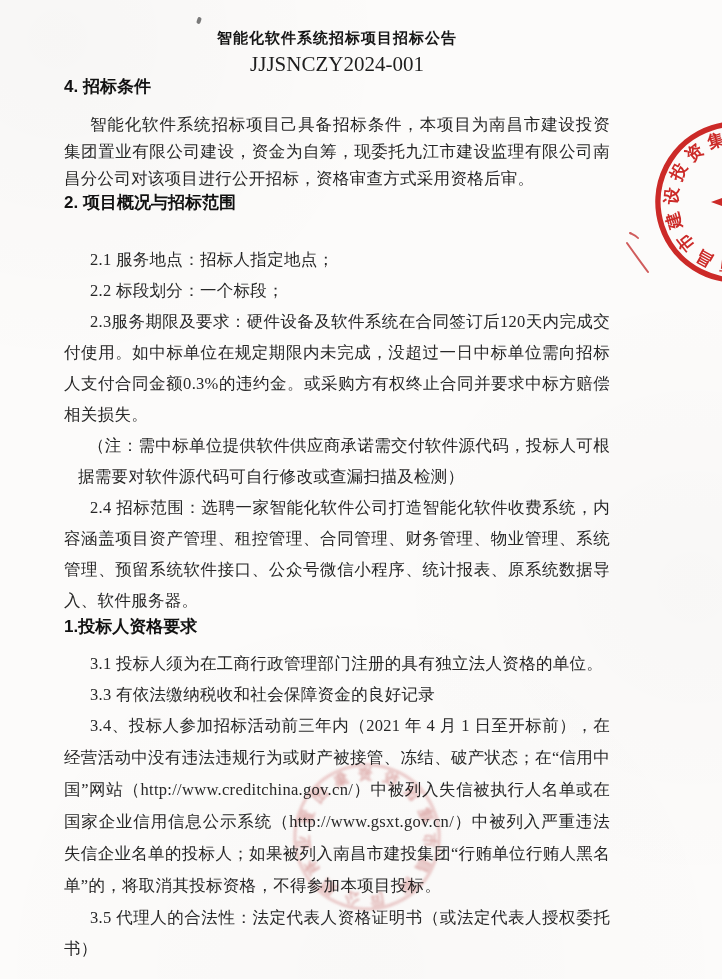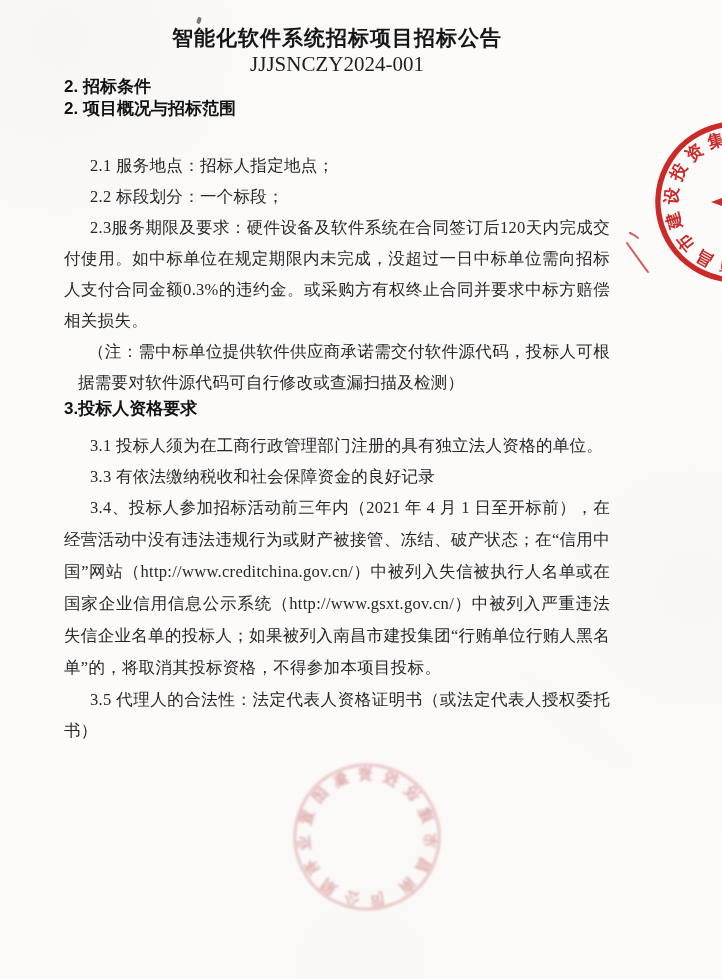--- a/index.html
+++ b/index.html
@@ -20,21 +20,21 @@
     position:relative;
     z-index:1;
     padding-top:24px;
     margin-left:64px;
     width:546px;
   }
   .doc-title{
     text-align:center;
     font-family:"Liberation Sans","DejaVu Sans",sans-serif;
     font-weight:700;
-    font-size:21px;
+    font-size:15px;
     line-height:28px;
     letter-spacing:1px;
     color:#161616;
   }
   .doc-code{
     text-align:center;
     font-size:21px;
     line-height:24px;
     color:#1e1e1e;
   }
@@ -99,33 +99,35 @@
 
 <div class="page">
 
   <div class="speck"></div>
 
   <div class="content">
     <div class="doc-title">智能化软件系统招标项目招标公告</div>
     <div class="doc-code">JJJSNCZY2024-001</div>
 
     <div>
-      <h2 class="sec h1">2. 招标条件</h2>
+      <h2 class="sec h1">4. 招标条件</h2>
+      <p class="para p1">智能化软件系统招标项目己具备招标条件，本项目为南昌市建设投资集团置业有限公司建设，资金为自筹，现委托九江市建设监理有限公司南昌分公司对该项目进行公开招标，资格审查方式采用资格后审。</p>
     </div>
 
     <div>
       <h2 class="sec h2">2. 项目概况与招标范围</h2>
       <p class="para first-clause">2.1 服务地点：招标人指定地点；</p>
       <p class="para">2.2 标段划分：一个标段；</p>
       <p class="para">2.3服务期限及要求：硬件设备及软件系统在合同签订后120天内完成交付使用。如中标单位在规定期限内未完成，没超过一日中标单位需向招标人支付合同金额0.3%的违约金。或采购方有权终止合同并要求中标方赔偿相关损失。</p>
       <p class="para note">（注：需中标单位提供软件供应商承诺需交付软件源代码，投标人可根据需要对软件源代码可自行修改或查漏扫描及检测）</p>
+      <p class="para">2.4 招标范围：选聘一家智能化软件公司打造智能化软件收费系统，内容涵盖项目资产管理、租控管理、合同管理、财务管理、物业管理、系统管理、预留系统软件接口、公众号微信小程序、统计报表、原系统数据导入、软件服务器。</p>
     </div>
 
     <div>
-      <h2 class="sec h3">3.投标人资格要求</h2>
+      <h2 class="sec h3">1.投标人资格要求</h2>
       <p class="para p31">3.1 投标人须为在工商行政管理部门注册的具有独立法人资格的单位。</p>
       <p class="para">3.3 有依法缴纳税收和社会保障资金的良好记录</p>
       <p class="para p34">3.4、投标人参加招标活动前三年内（2021 年 4 月 1 日至开标前），在经营活动中没有违法违规行为或财产被接管、冻结、破产状态；在“信用中国”网站（http://www.creditchina.gov.cn/）中被列入失信被执行人名单或在国家企业信用信息公示系统（http://www.gsxt.gov.cn/）中被列入严重违法失信企业名单的投标人；如果被列入南昌市建投集团“行贿单位行贿人黑名单”的，将取消其投标资格，不得参加本项目投标。</p>
       <p class="para">3.5 代理人的合法性：法定代表人资格证明书（或法定代表人授权委托书）</p>
     </div>
   </div>
 
   <svg class="corner-seal" width="260" height="260" viewBox="-130 -130 260 260">
     <g transform="rotate(-18)">
       <circle class="seal-circle" r="78"></circle>

